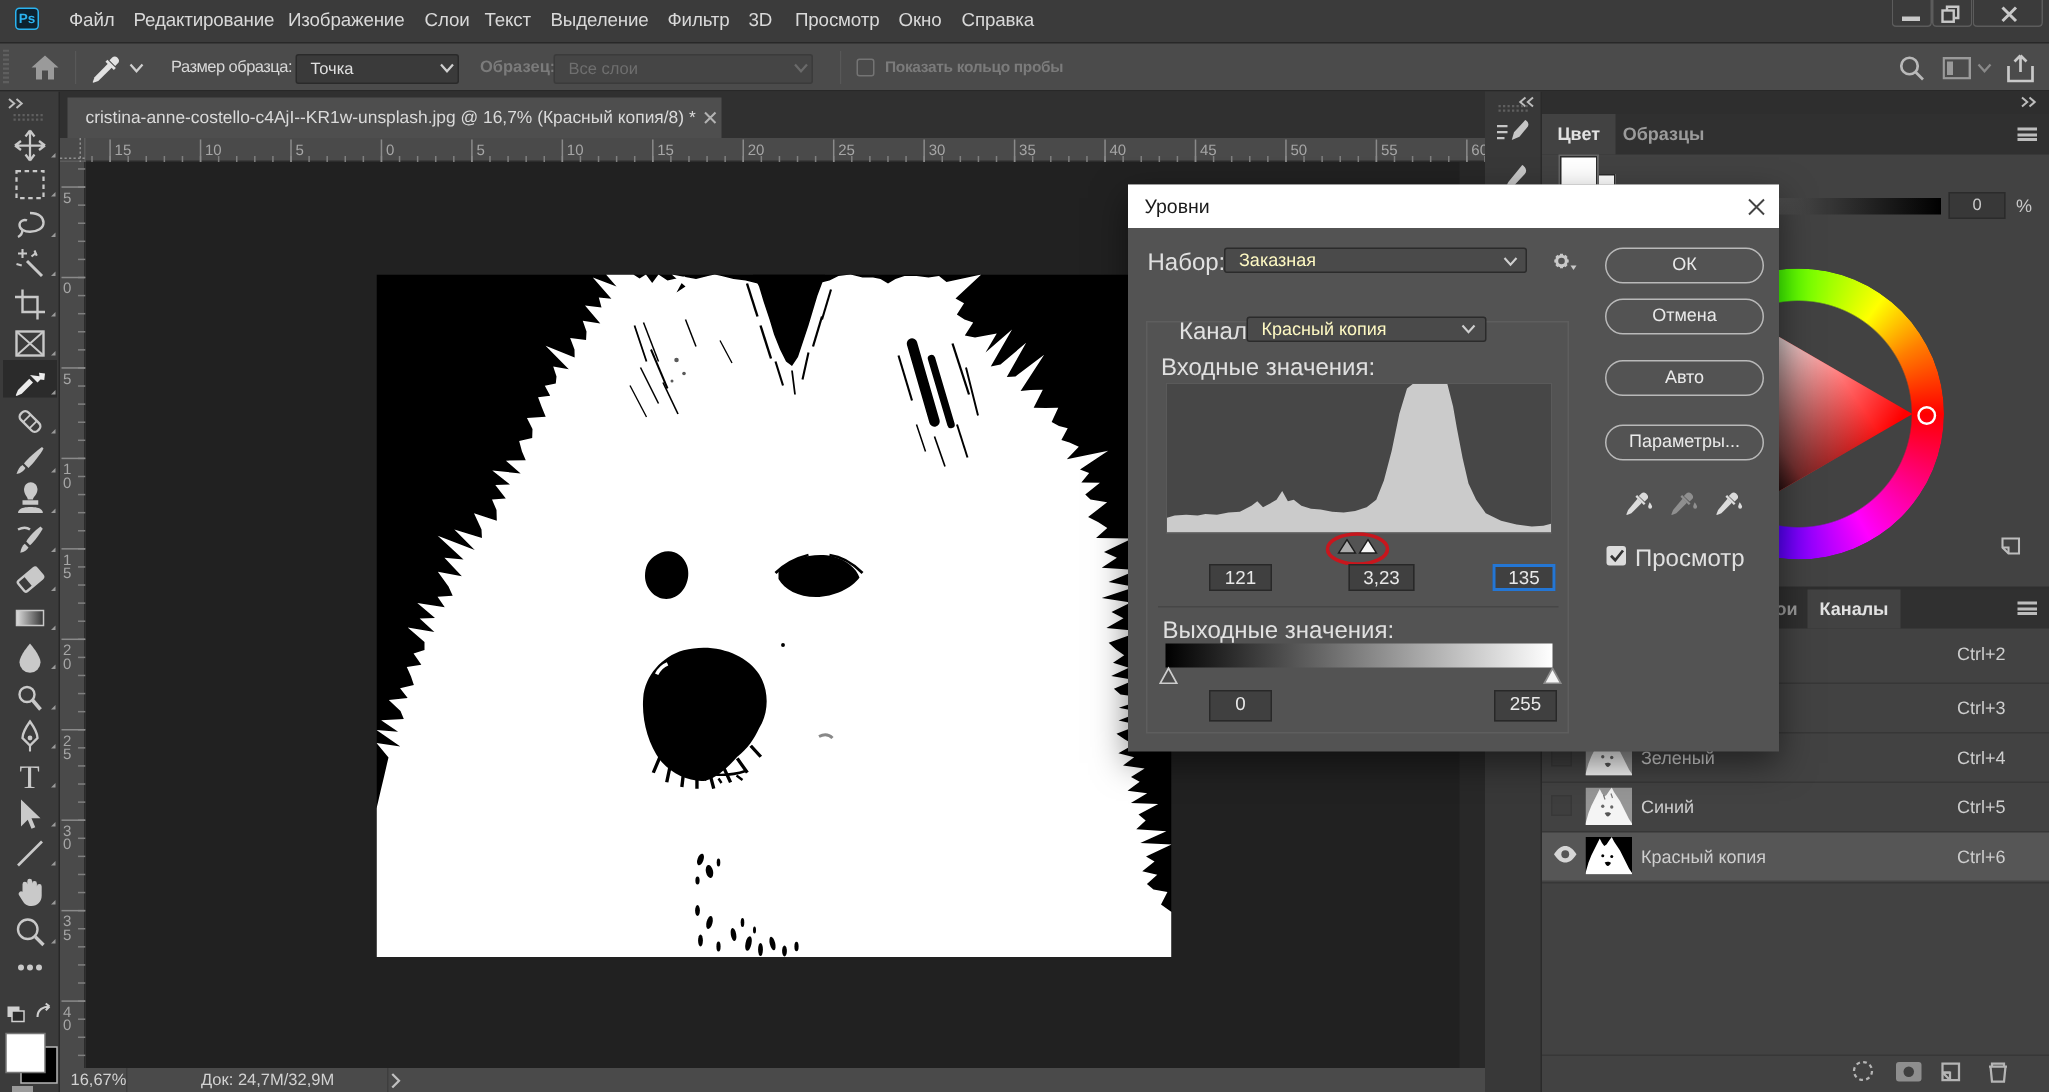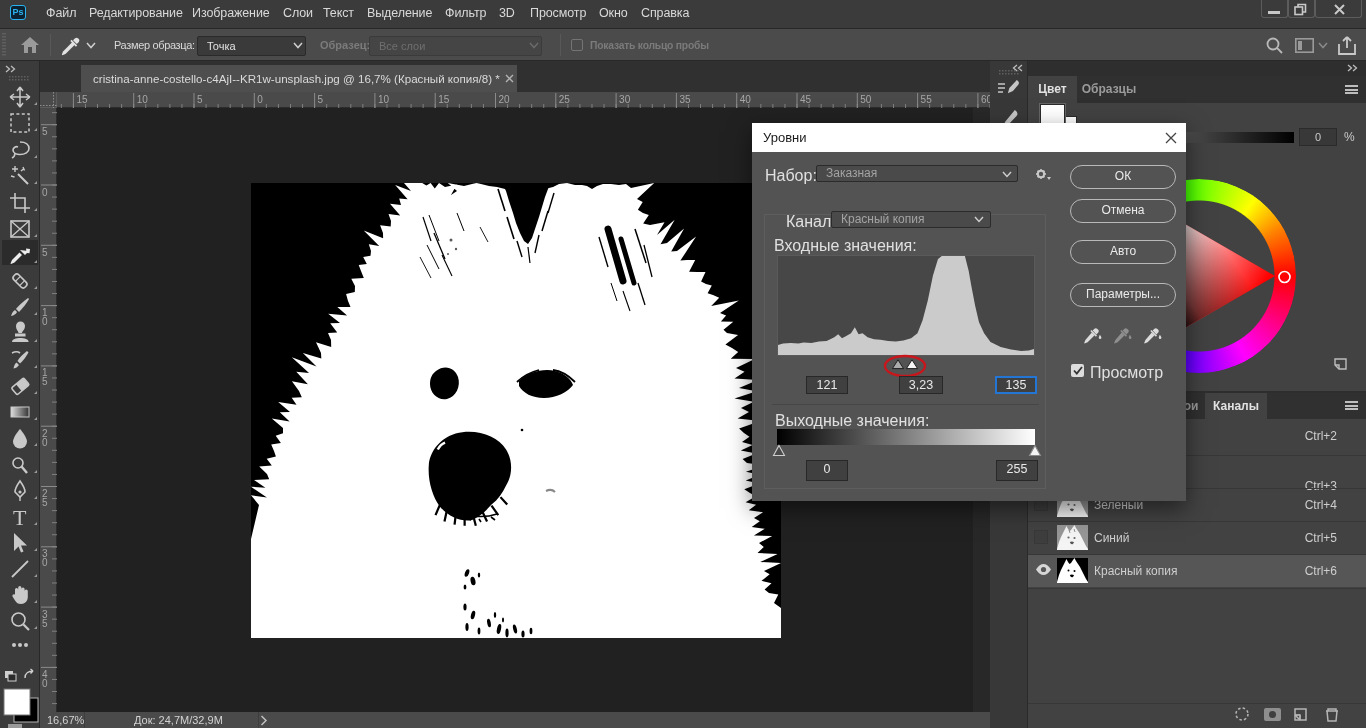--- a/index.html
+++ b/index.html
@@ -15,21 +15,21 @@
 #optbar{left:0;top:28px;width:1366px;height:33px;background:#4b4b4b;border-top:1px solid #282828;border-bottom:1px solid #282828;}
 .olabel{position:absolute;font-size:11px;color:#d8d8d8;top:10px;white-space:nowrap;}
 .olabel.dis{color:#7b7b7b;font-weight:bold;}
 .odrop{position:absolute;top:7px;height:20px;background:#3a3a3a;border:1px solid #2a2a2a;border-radius:2px;color:#e0e0e0;font-size:11px;line-height:18px;padding-left:9px;}
 .odrop.dis{background:#454545;border-color:#3b3b3b;color:#6f6f6f;}
 .vdiv{position:absolute;top:5px;width:1px;height:22px;background:#3c3c3c;border-right:1px solid #585858;}
 
 #toolbar{left:0;top:61px;width:40px;height:667px;background:#3b3b3b;border-right:1px solid #282828;}
 
 #tabwell{left:40px;top:61px;width:950px;height:31px;background:#303030;}
-#doctab{left:45px;top:65px;width:436px;height:27px;background:#4e4e4e;color:#dadada;font-size:11.6px;line-height:27px;white-space:nowrap;margin-left:36px;}
+#doctab{left:45px;top:65px;width:436px;height:27px;background:#4e4e4e;color:#dadada;font-size:11.6px;line-height:27px;white-space:nowrap;}
 #hruler{left:40px;top:92px;width:950px;height:16px;background:#4a4a4a;border-bottom:1px solid #2c2c2c;}
 #vruler{left:40px;top:108px;width:17px;height:604px;background:#4a4a4a;border-right:1px solid #2c2c2c;}
 #corner{left:40px;top:92px;width:17px;height:16px;background:#4a4a4a;border-right:1px solid #5c5c5c;border-bottom:1px solid #5c5c5c;z-index:3;}
 #canvas{left:57px;top:108px;width:933px;height:604px;background:#212121;}
 #vsb{left:973px;top:108px;width:17px;height:604px;background:#282828;}
 #statusbar{left:40px;top:712px;width:950px;height:16px;background:#4a4a4a;font-size:11px;color:#d2d2d2;}
 
 #dock{left:990px;top:61px;width:376px;height:667px;background:#2e2e2e;}
 #iconstrip{left:990px;top:61px;width:38px;height:667px;background:#383838;border-right:1px solid #2a2a2a;}
 .ptabwell{position:absolute;background:#303030;}
@@ -44,21 +44,21 @@
 .chrow .ct{position:absolute;right:29px;top:10px;font-size:12px;color:#cecece;}
 .sep{position:absolute;left:1028px;width:338px;height:1px;background:#373737;}
 .thumb{position:absolute;left:29px;top:4px;width:31px;height:25px;}
 .eyewell{position:absolute;left:6px;top:9px;width:14px;height:14px;border:1px solid #383838;background:#3e3e3e;}
 
 #dlg{left:752px;top:123px;width:434px;height:378px;background:#535353;box-shadow:0 8px 22px rgba(0,0,0,.5);z-index:10;}
 #dlgtitle{position:absolute;left:0;top:0;width:434px;height:29px;background:#fff;color:#1a1a1a;font-size:13px;line-height:29px;}
 .dtext{position:absolute;font-size:16px;color:#e0e0e0;white-space:nowrap;}
 .dfield{position:absolute;background:#404040;border:1px solid #282828;color:#e8e8e8;font-size:12.5px;text-align:center;line-height:16px;}
 .dbtn{position:absolute;left:318px;width:106px;height:24px;border:1px solid #b9b9b9;border-radius:12px;color:#eaeaea;font-size:12px;text-align:center;line-height:21px;}
-.ddrop{position:absolute;height:17px;background:#4a4a4a;border:1px solid #2b2b2b;border-radius:2px;color:#a3a3a3;font-size:12px;line-height:15px;padding-left:9px;}
+.ddrop{position:absolute;height:17px;background:#4a4a4a;border:1px solid #2b2b2b;border-radius:2px;color:#fef9c3;font-size:12px;line-height:15px;padding-left:9px;}
 </style></head>
 <body>
 <div id="app">
 
 <div class="abs" id="menubar">
   <div class="abs" id="pslogo">Ps</div>
   <div class="menu" style="left:46px">Файл</div>
   <div class="menu" style="left:89px">Редактирование</div>
   <div class="menu" style="left:192px">Изображение</div>
   <div class="menu" style="left:283px">Слои</div>
@@ -671,21 +671,21 @@
           <rect width="31" height="25" fill="#969696"></rect>
           <path d="M0 24 L2 17 L4 12 L6 8 L8 4 L9.5 1 L11 4 L12.5 6 L14 5 L16 2 L17.5 0 L19 3 L21 6 L23 9 L25 13 L27 17 L29 21 L31 24 L31 25 L0 25 Z" fill="#f4f4f4"></path>
           <path d="M12 5 L13 8 M17 4 L18 7" stroke="#777" stroke-width="0.8"></path>
           <circle cx="11.5" cy="12.5" r="1.1" fill="#666"></circle>
           <circle cx="17.5" cy="13" r="1.1" fill="#666"></circle>
           <path d="M12.8 17 C14 16.2 16 16.3 17 17.2 C16.3 18.6 15.7 19.3 14.9 19.3 C14.1 19.3 13.4 18.3 12.8 17 Z" fill="#555"></path>
         </svg></div>
       <div class="nm">RGB</div>
       <div class="ct">Ctrl+2</div>
     </div>
-    <div class="chrow" style="top:469px;height:33px;">
+    <div class="chrow" style="top:455px;height:33px;">
       <div class="thumb"><svg width="31" height="25" viewBox="0 0 31 25">
           <rect width="31" height="25" fill="#969696"></rect>
           <path d="M0 24 L2 17 L4 12 L6 8 L8 4 L9.5 1 L11 4 L12.5 6 L14 5 L16 2 L17.5 0 L19 3 L21 6 L23 9 L25 13 L27 17 L29 21 L31 24 L31 25 L0 25 Z" fill="#f4f4f4"></path>
           <path d="M12 5 L13 8 M17 4 L18 7" stroke="#777" stroke-width="0.8"></path>
           <circle cx="11.5" cy="12.5" r="1.1" fill="#666"></circle>
           <circle cx="17.5" cy="13" r="1.1" fill="#666"></circle>
           <path d="M12.8 17 C14 16.2 16 16.3 17 17.2 C16.3 18.6 15.7 19.3 14.9 19.3 C14.1 19.3 13.4 18.3 12.8 17 Z" fill="#555"></path>
         </svg></div>
       <div class="nm">Красный</div>
       <div class="ct">Ctrl+3</div>

